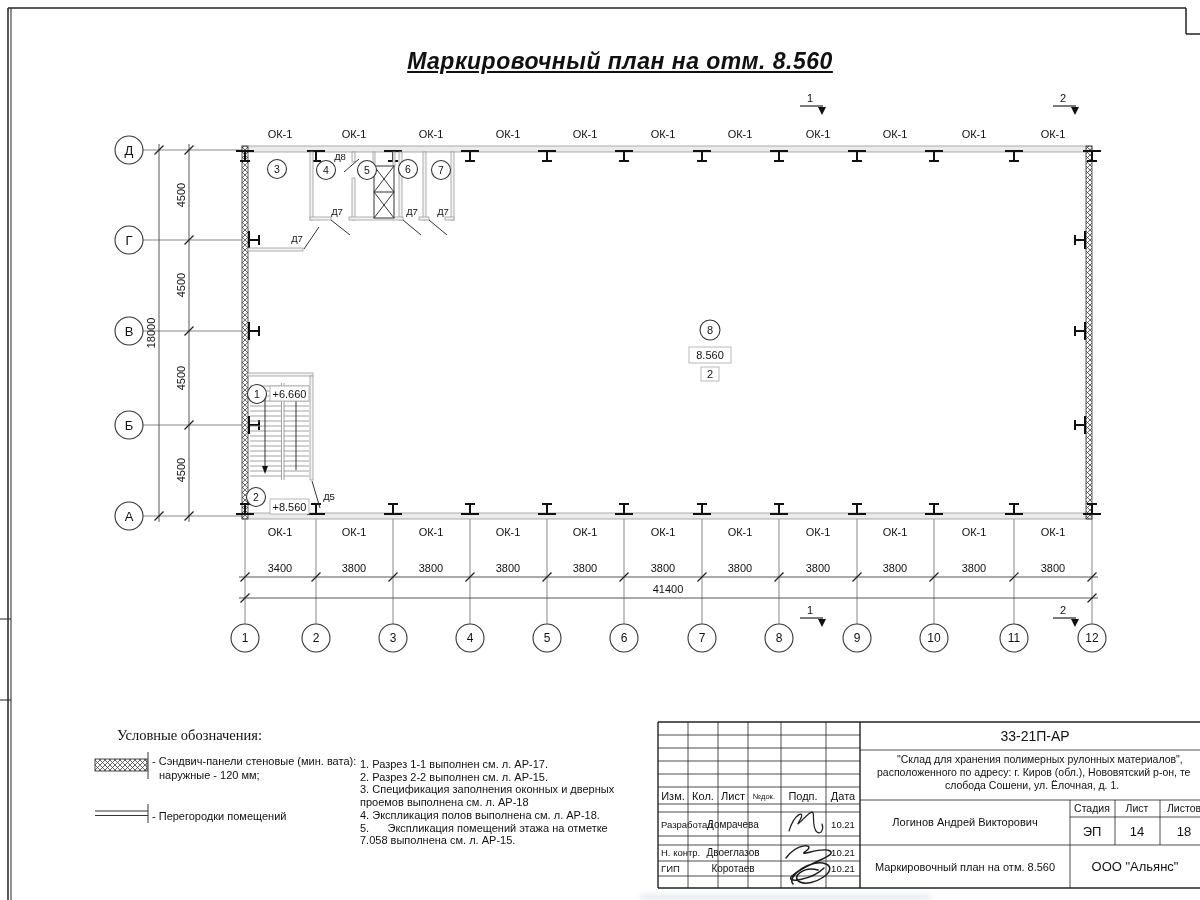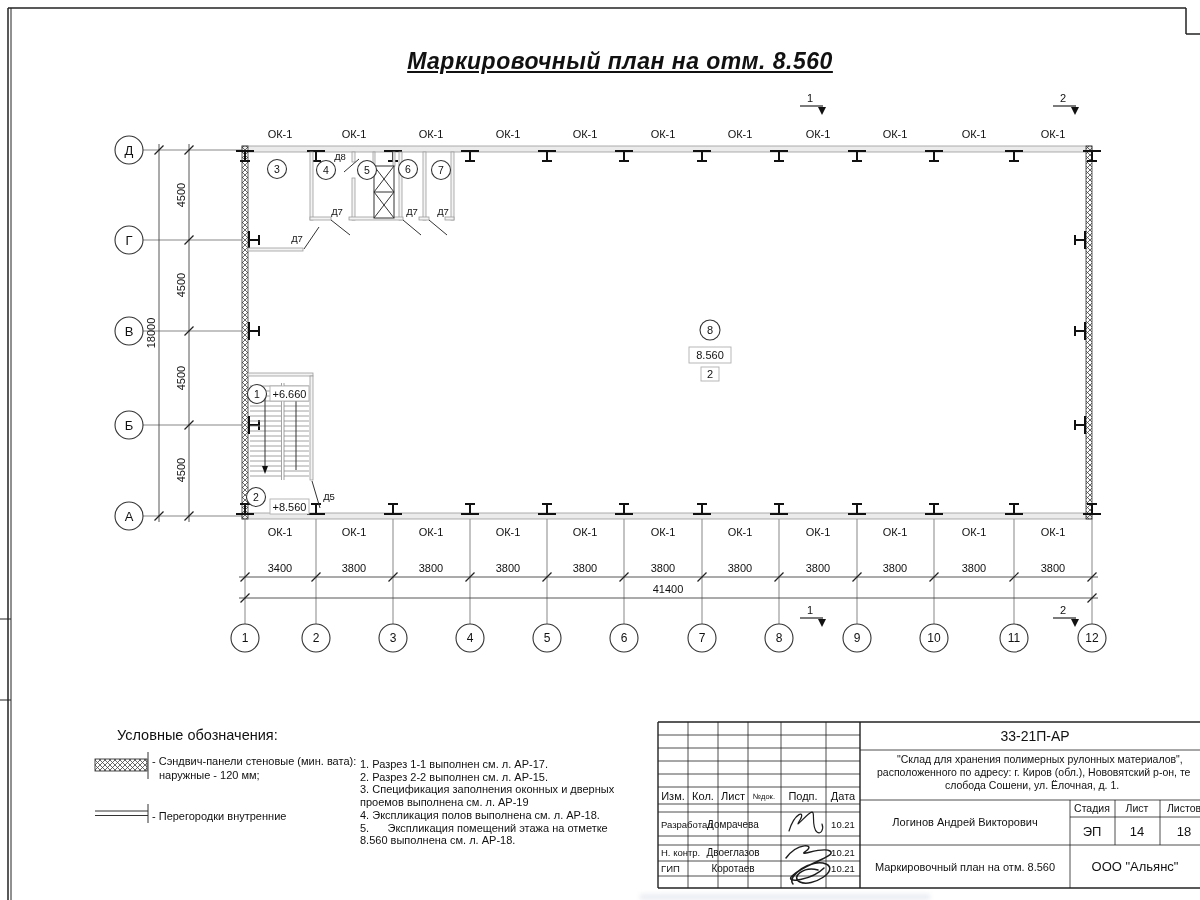--- a/index.html
+++ b/index.html
@@ -3,21 +3,21 @@
 <meta charset="utf-8">
 <style>
   html,body{margin:0;padding:0;}
   body{width:1200px;height:900px;position:relative;background:#fff;overflow:hidden;
        font-family:"Liberation Sans",sans-serif;color:#111;}
   svg{position:absolute;left:0;top:0;}
   svg text{font-family:"Liberation Sans",sans-serif;fill:#111;}
   .ovl{position:absolute;}
   #page-title{left:380px;top:48px;width:480px;text-align:center;
     font-size:23px;font-style:italic;font-weight:bold;text-decoration:underline;letter-spacing:.5px;}
-  #legend-heading{left:117px;top:727px;font-size:14.5px;}
+  #legend-heading{left:117px;top:727px;font-size:14.5px;font-family:Liberation Serif, serif;}
   .leg-txt{font-size:11px;line-height:13.5px;}
   #legend-item1{left:152px;top:755px;width:260px;}
   #legend-item1 .l2{padding-left:7px;}
   #legend-item2{left:152px;top:810px;width:240px;}
   #notes{left:360px;top:758px;width:285px;font-size:11px;line-height:12.7px;}
   #notes div{white-space:pre;}
   #cutoff-artifact{left:640px;top:894px;width:290px;height:6px;background:#aebacd;opacity:.25;filter:blur(2px);}
   
   .frame{stroke:#222;stroke-width:1.5;fill:none;}
   .frame2{stroke:#222;stroke-width:1;fill:none;}
@@ -449,25 +449,25 @@
   </g>
 </svg>
 
 <div class="ovl" id="page-title">Маркировочный план на отм. 8.560</div>
 
 <div class="ovl" id="legend-heading">Условные обозначения:</div>
 <div class="ovl leg-txt" id="legend-item1">
   <div class="l1">- Сэндвич-панели стеновые (мин. вата):</div>
   <div class="l2">наружные - 120 мм;</div>
 </div>
-<div class="ovl leg-txt" id="legend-item2">- Перегородки внутренние</div>
+<div class="ovl leg-txt" id="legend-item2">- Перегородки помещений</div>
 
 <div class="ovl" id="notes">
   <div>1. Разрез 1-1 выполнен см. л. АР-17.</div>
   <div>2. Разрез 2-2 выполнен см. л. АР-15.</div>
   <div>3. Спецификация заполнения оконных и дверных</div>
-  <div>проемов выполнена см. л. АР-19</div>
+  <div>проемов выполнена см. л. АР-18</div>
   <div>4. Экспликация полов выполнена см. л. АР-18.</div>
   <div>5.      Экспликация помещений этажа на отметке</div>
-  <div>8.560 выполнена см. л. АР-18.</div>
+  <div>7.058 выполнена см. л. АР-15.</div>
 </div>
 
 <div class="ovl" id="cutoff-artifact"></div>
 
 </body></html>

